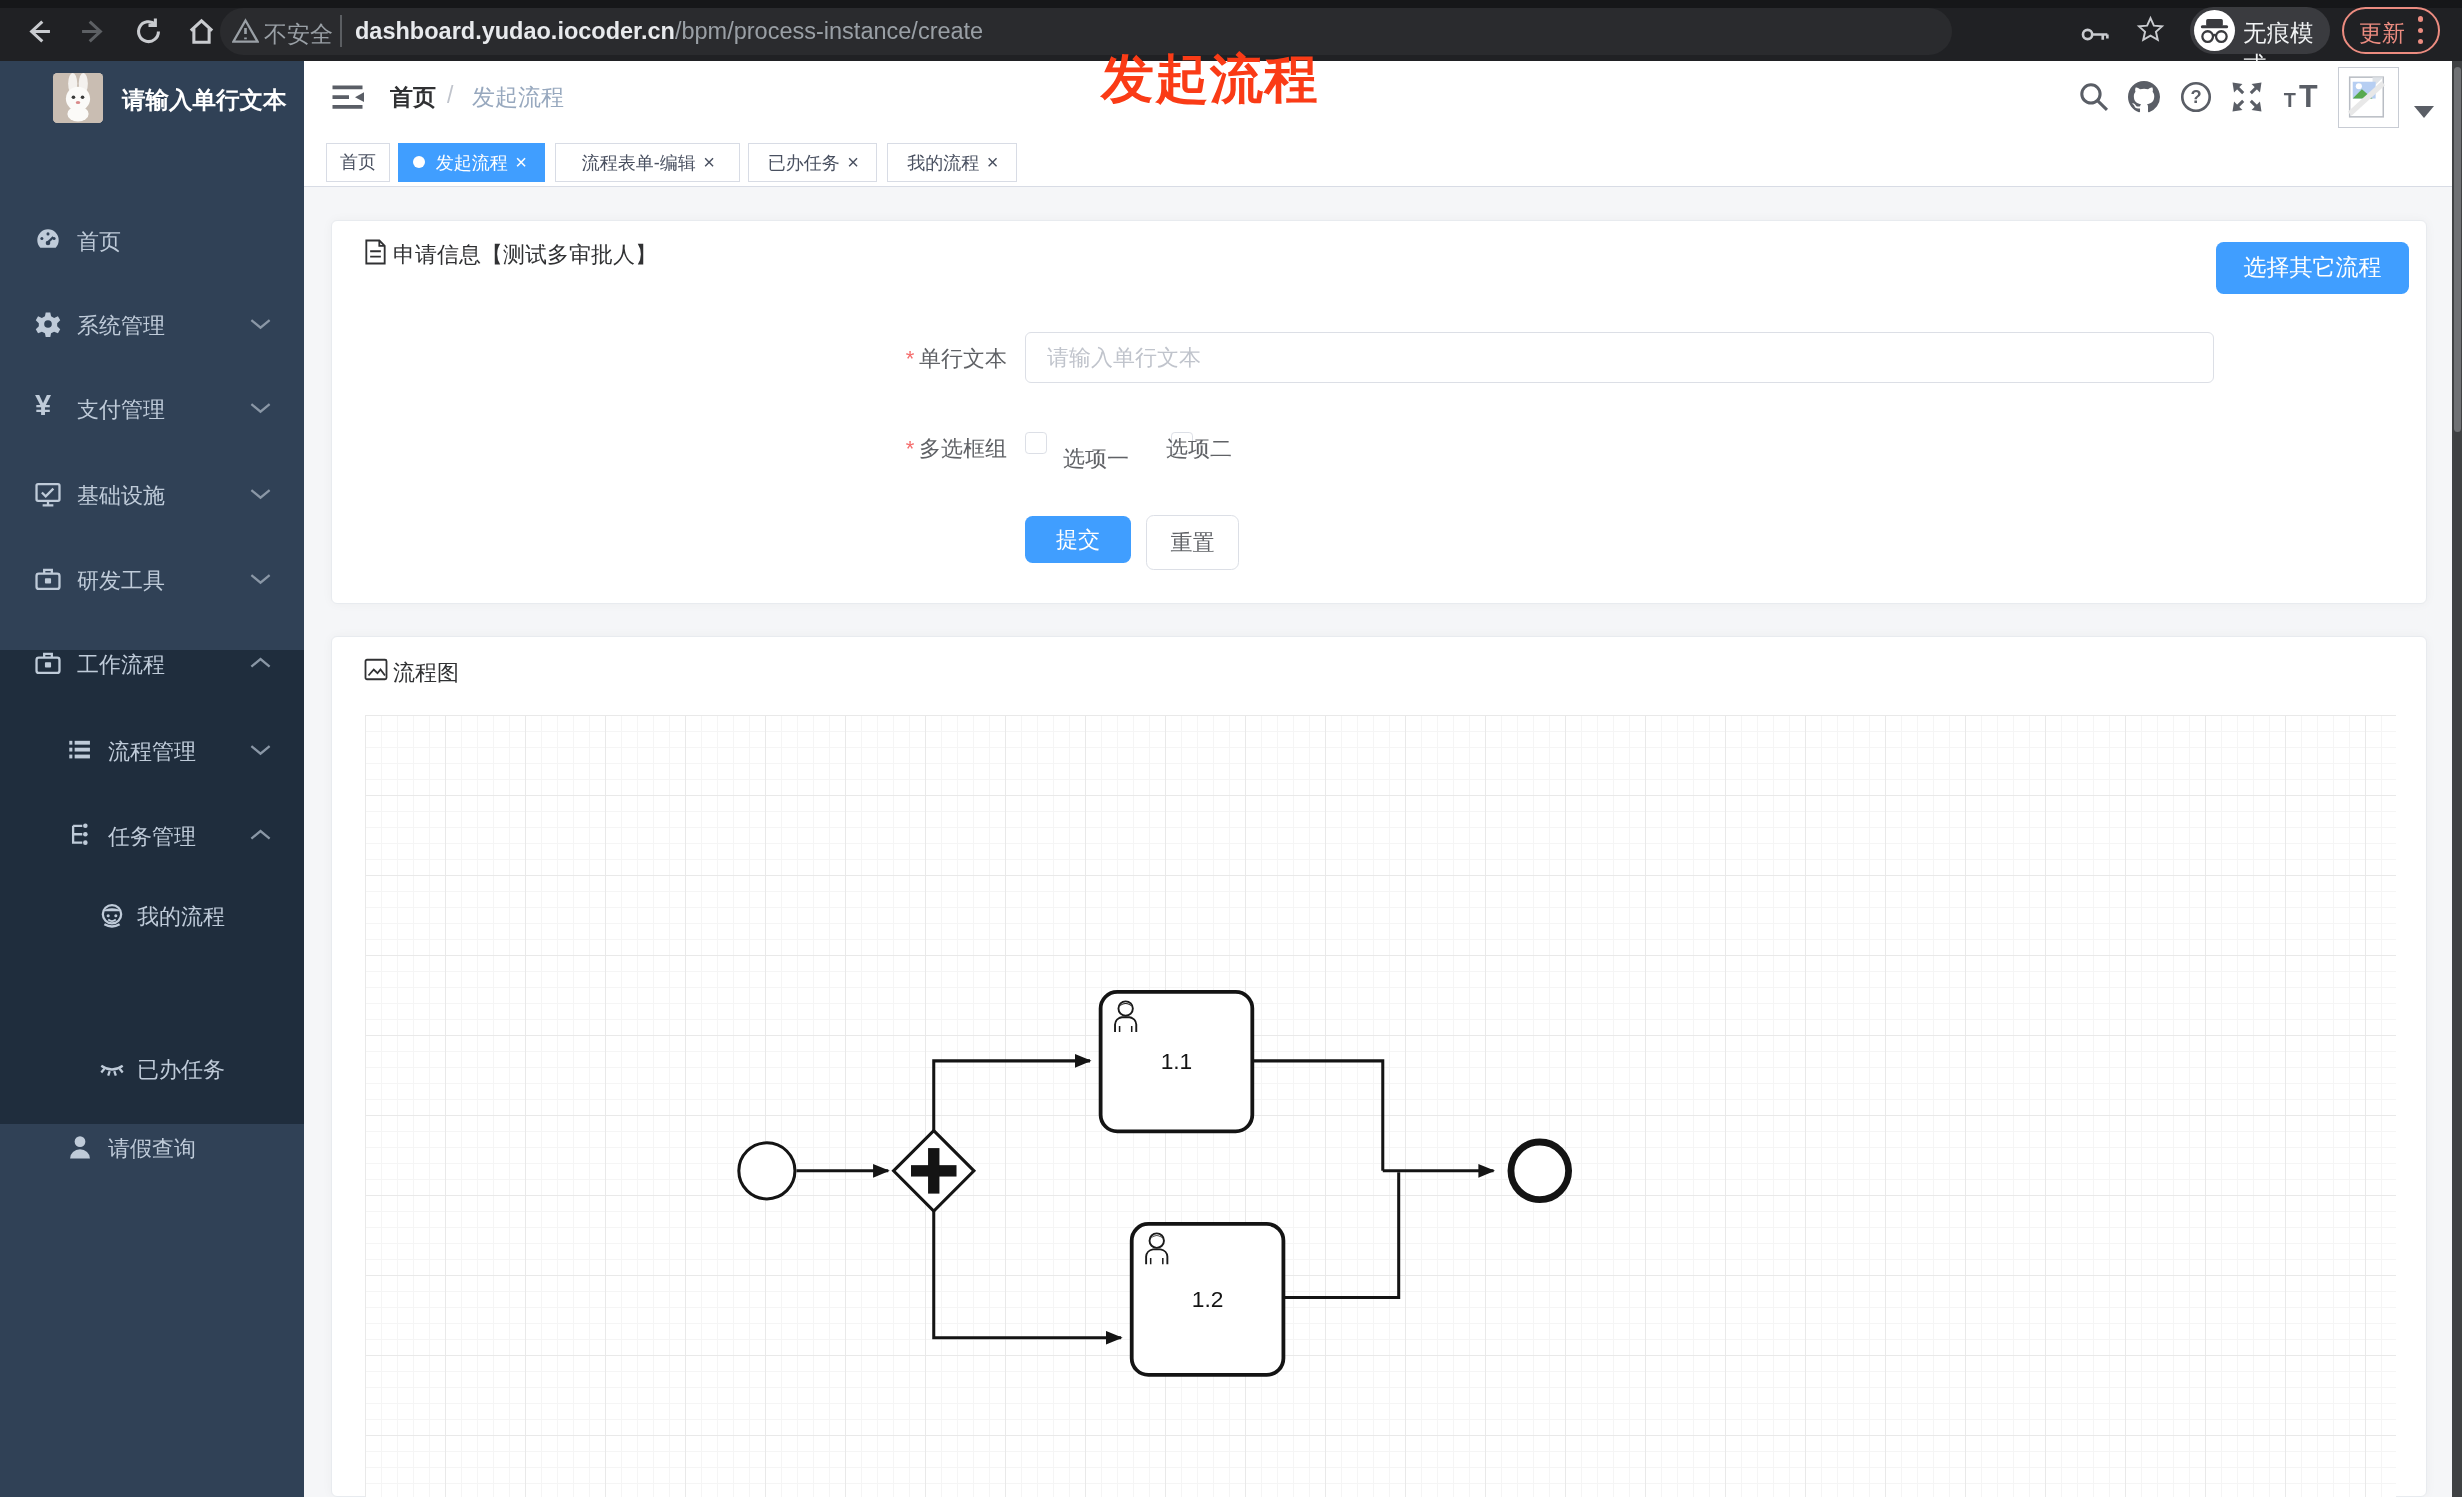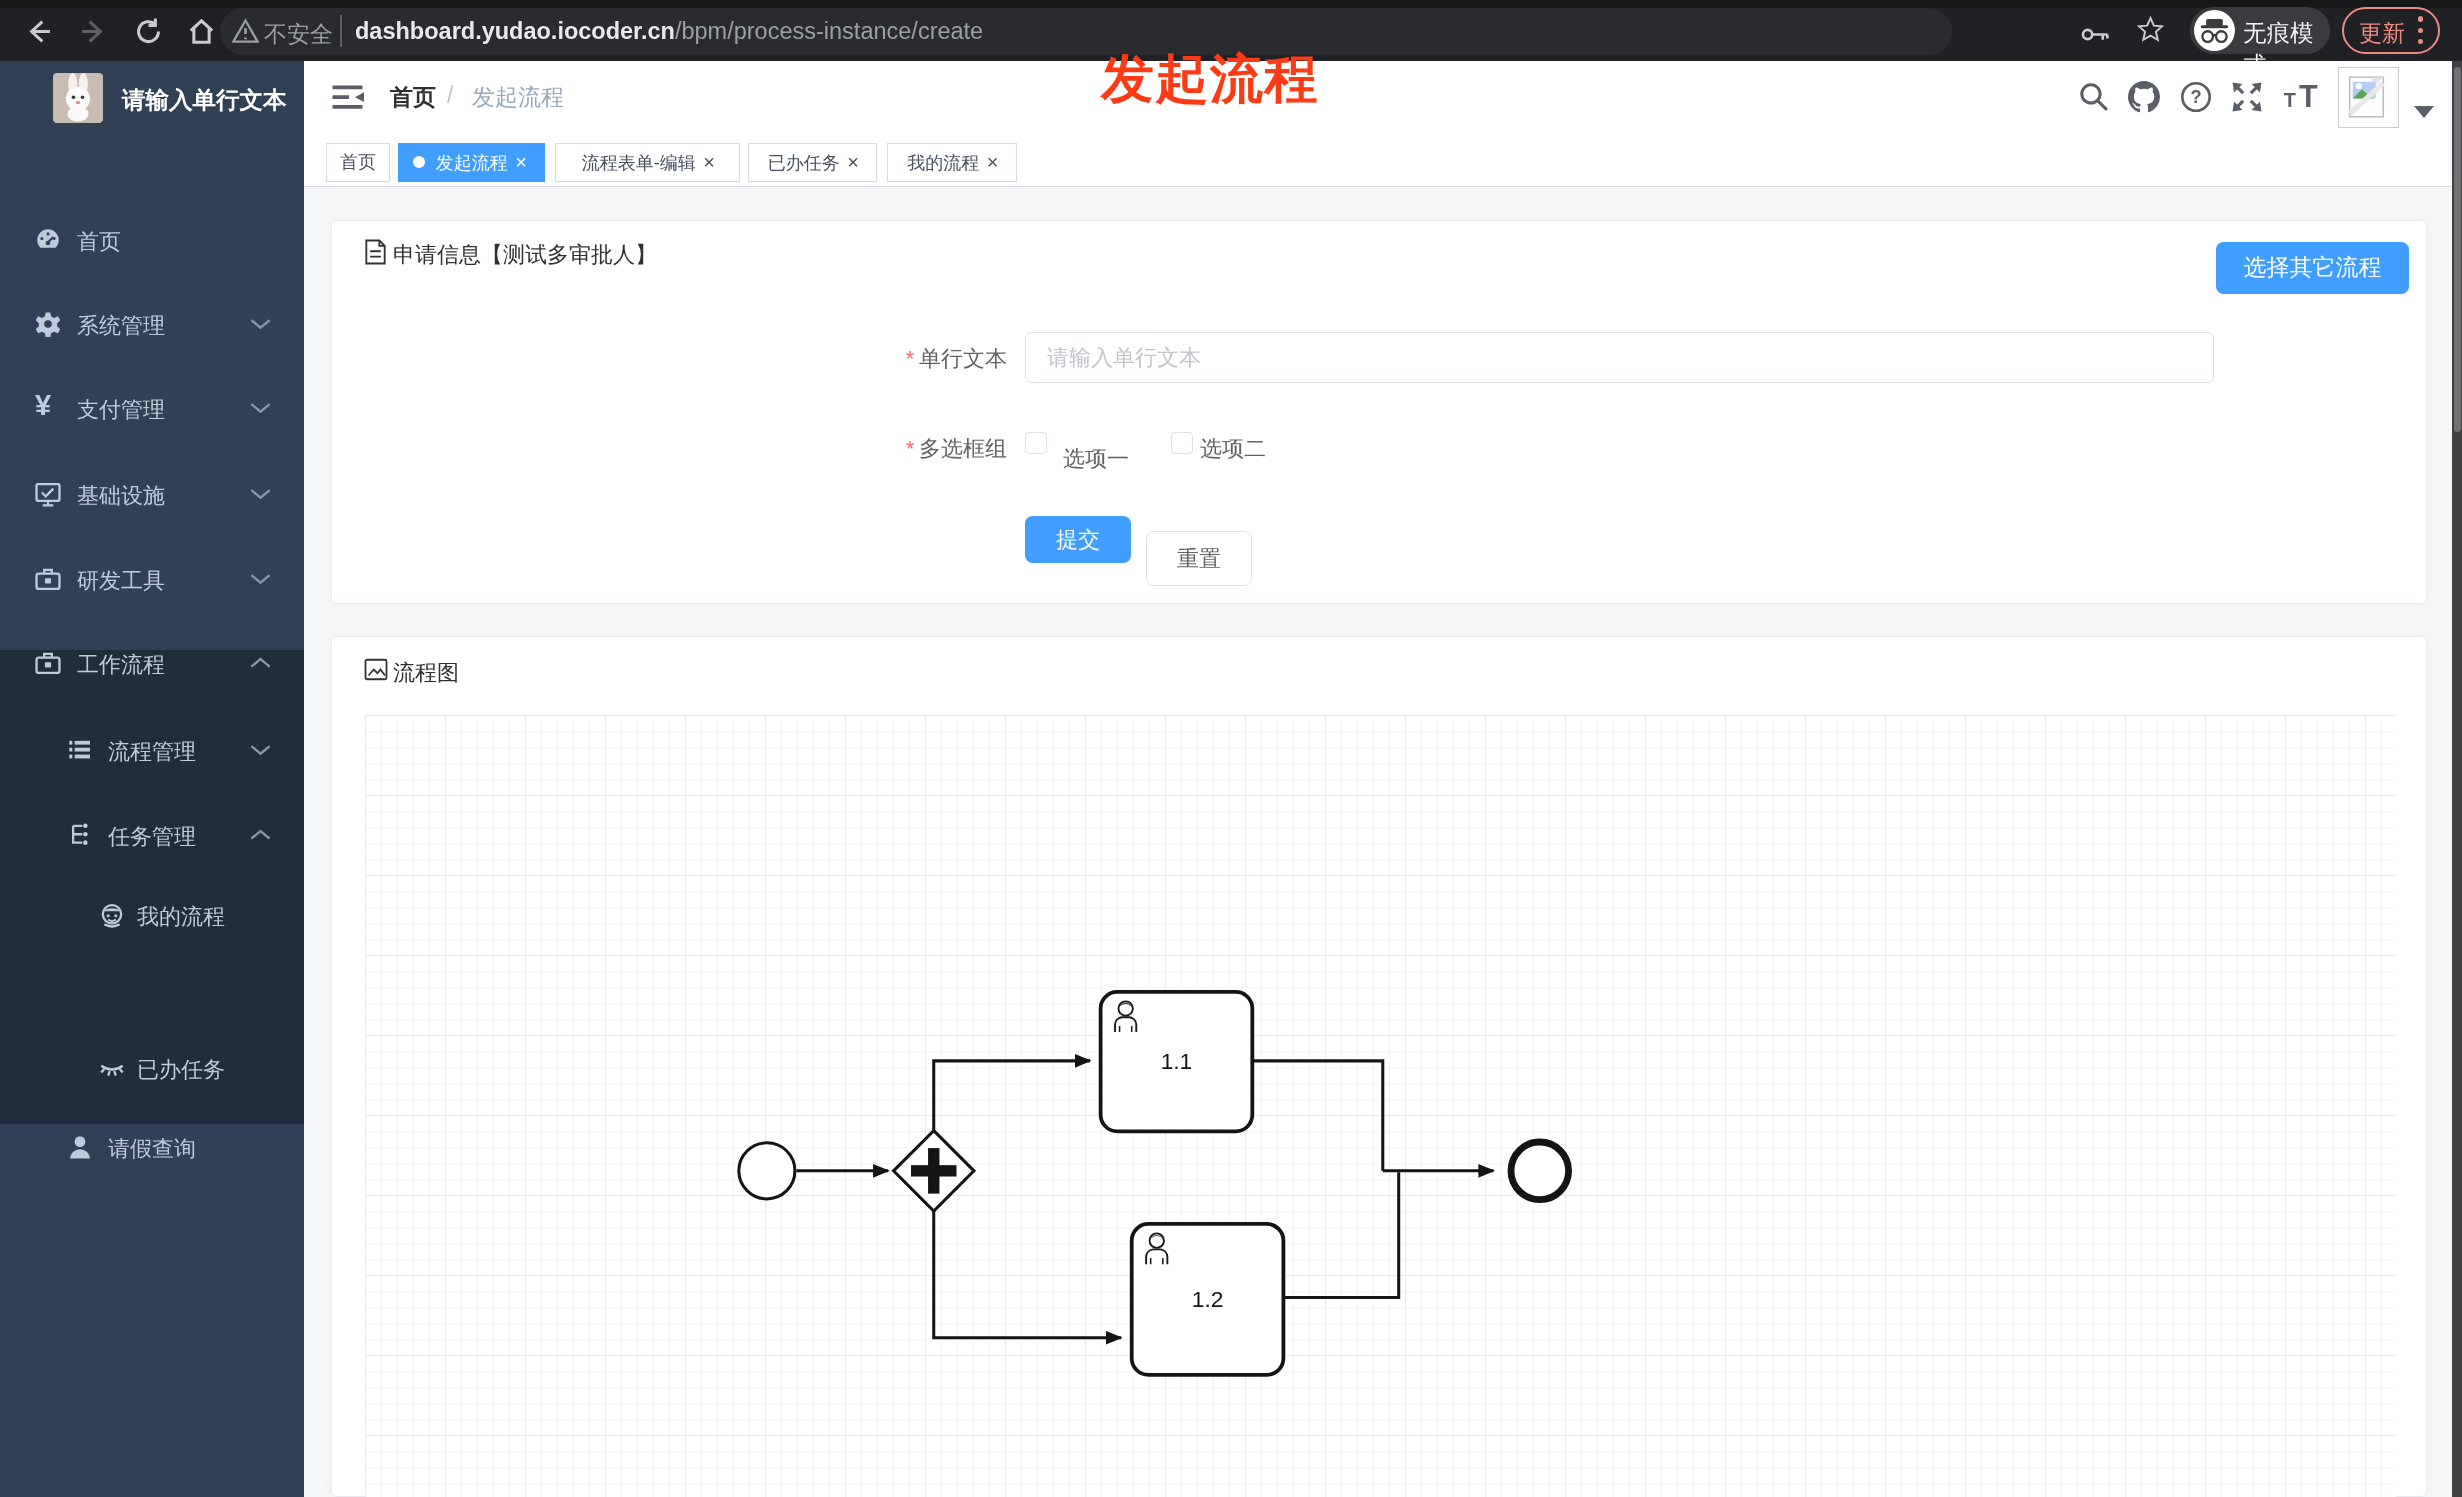--- a/index.html
+++ b/index.html
@@ -63,21 +63,21 @@
   .f-label { position:absolute; font-size:22px; color:#606266; text-align:right; width:197px; }
   .text-input { position:absolute; left:693px; top:111px; width:1189px; height:51px; border:1.5px solid #dcdfe6; border-radius:6px; font-size:22px; color:#606266; padding:0 21px; outline:none; font-family:inherit; }
   .text-input::placeholder { color:#c0c4cc; }
   .checkbox { position:absolute; width:22px; height:22px; border:1.5px solid #dcdfe6; border-radius:3.8px; background:#fff; cursor:pointer; }
   .cb-label { position:absolute; font-size:22px; color:#606266; cursor:pointer; }
   .btn { position:absolute; border-radius:7.6px; font-size:22px; text-align:center; cursor:pointer; font-family:inherit; }
   .btn-primary { background:#409eff; color:#fff; border:none;font-family:Liberation Mono, monospace; }
   .btn-plain { background:#fff; color:#606266; border:1.5px solid #dcdfe6; }
   .choose-btn { left:1884px; top:20.5px; width:193px; height:52px; font-size:23px; }
   .submit-btn { left:693px; top:295px; width:106px; height:47px; }
-  .reset-btn { left:814px; top:310px; width:106px; height:55px; }
+  .reset-btn { left:814px; top:294px; width:93px; height:55px; }
 
   
   .canvas { position:absolute; left:33px; top:78px; width:2031px; height:782px; background-color:#fff;
     background-image:
       linear-gradient(to right,#e9e9e9 1.5px,transparent 1.5px),
       linear-gradient(to bottom,#e9e9e9 1.5px,transparent 1.5px),
       linear-gradient(to right,#f5f5f5 1.5px,transparent 1.5px),
       linear-gradient(to bottom,#f5f5f5 1.5px,transparent 1.5px);
     background-size:80px 80px,80px 80px,16px 16px,16px 16px; }
   .bpmn { position:absolute; left:0; top:0; }
@@ -352,21 +352,21 @@
     <span class="card-title" style="left:61px;top:19px">申请信息【测试多审批人】</span>
     <button class="btn btn-primary choose-btn">选择其它流程</button>
 
     <div class="f-label" style="left:478px;top:123px"><span class="req">*</span><span>单行文本</span></div>
     <input class="text-input" type="text" placeholder="请输入单行文本" style="">
 
     <div class="f-label" style="left:478px;top:213px"><span class="req">*</span><span>多选框组</span></div>
     <span class="checkbox" style="left:693px;top:211px"></span>
     <span class="cb-label" style="left:731px;top:223px">选项一</span>
     <span class="checkbox" style="left:839px;top:211px"></span>
-    <span class="cb-label" style="left:868px;top:213px">选项二</span>
+    <span class="cb-label" style="left:834px;top:213px">选项二</span>
 
     <button class="btn btn-primary submit-btn">提交</button>
     <button class="btn btn-plain reset-btn">重置</button>
   </section>
 
   <section class="card card2">
     <svg style="position:absolute;left:32px;top:21px" width="24" height="23" viewBox="0 0 32 30">
         <rect x="2" y="2" width="28" height="26" rx="2" stroke="#303133" stroke-width="2.4" fill="none"></rect>
         <path d="M6 23 l7 -8 5 5 4 -5 6 8" stroke="#303133" stroke-width="2.4" fill="none"></path>
       </svg>

